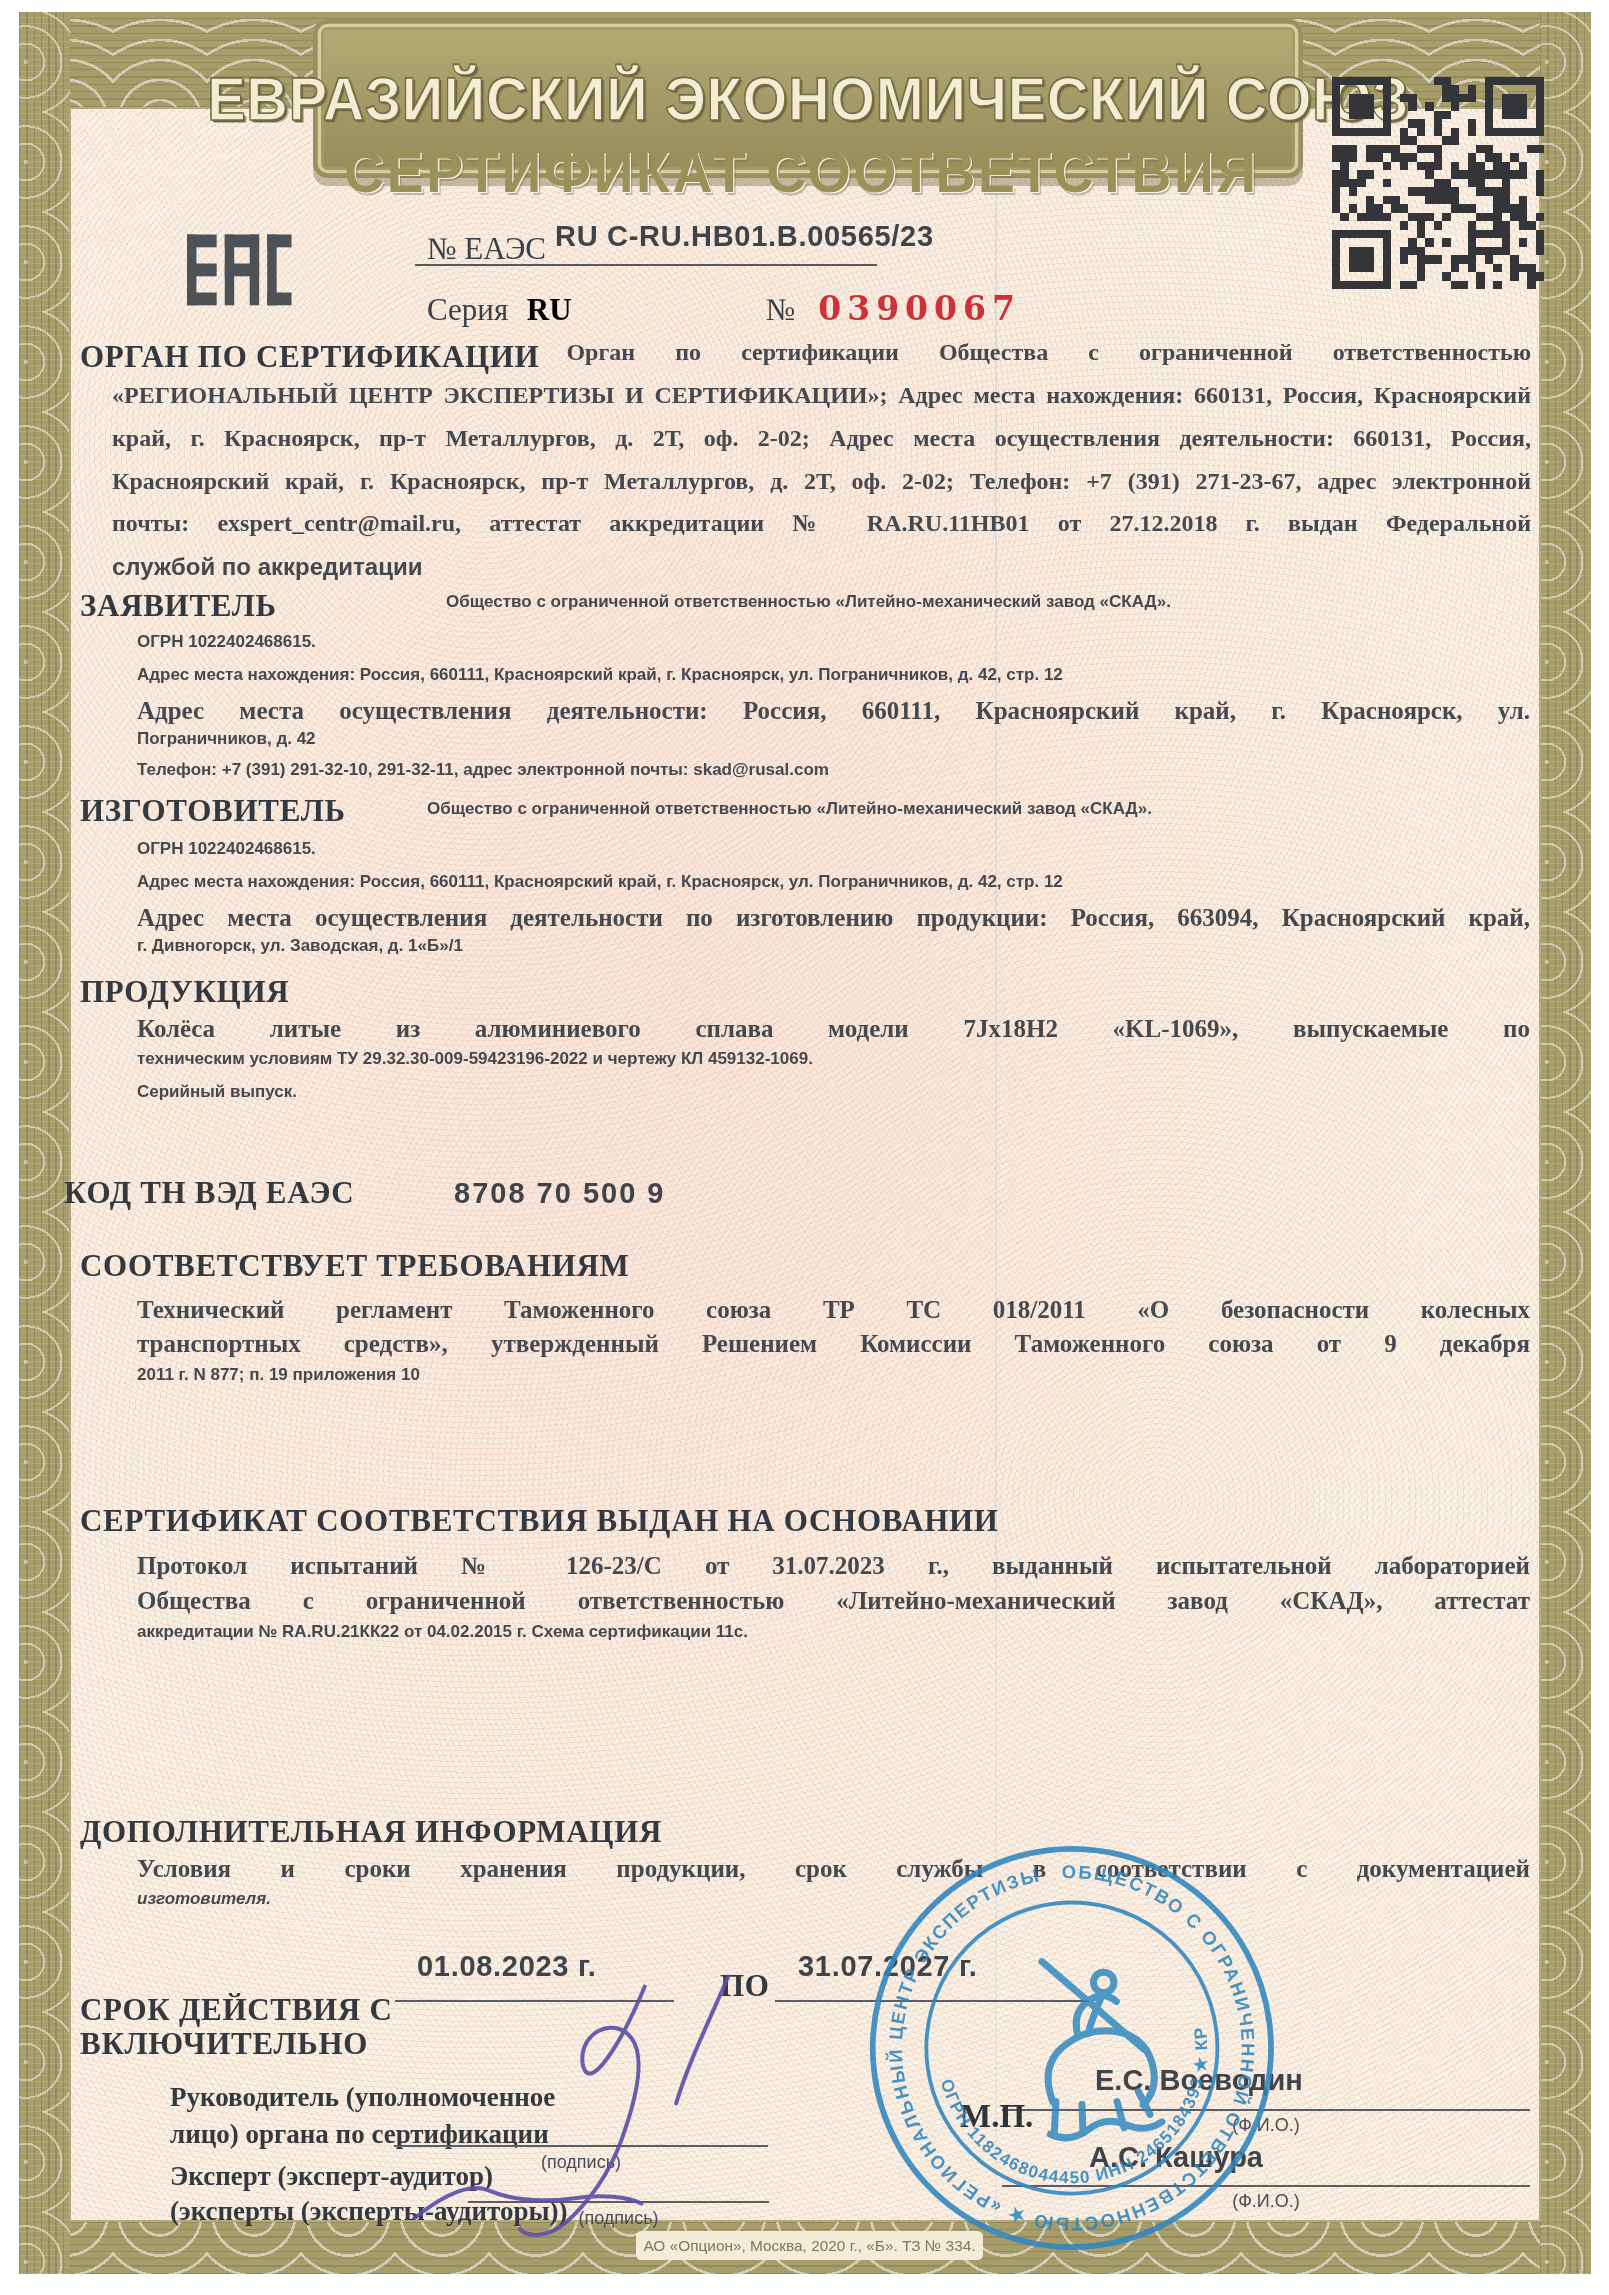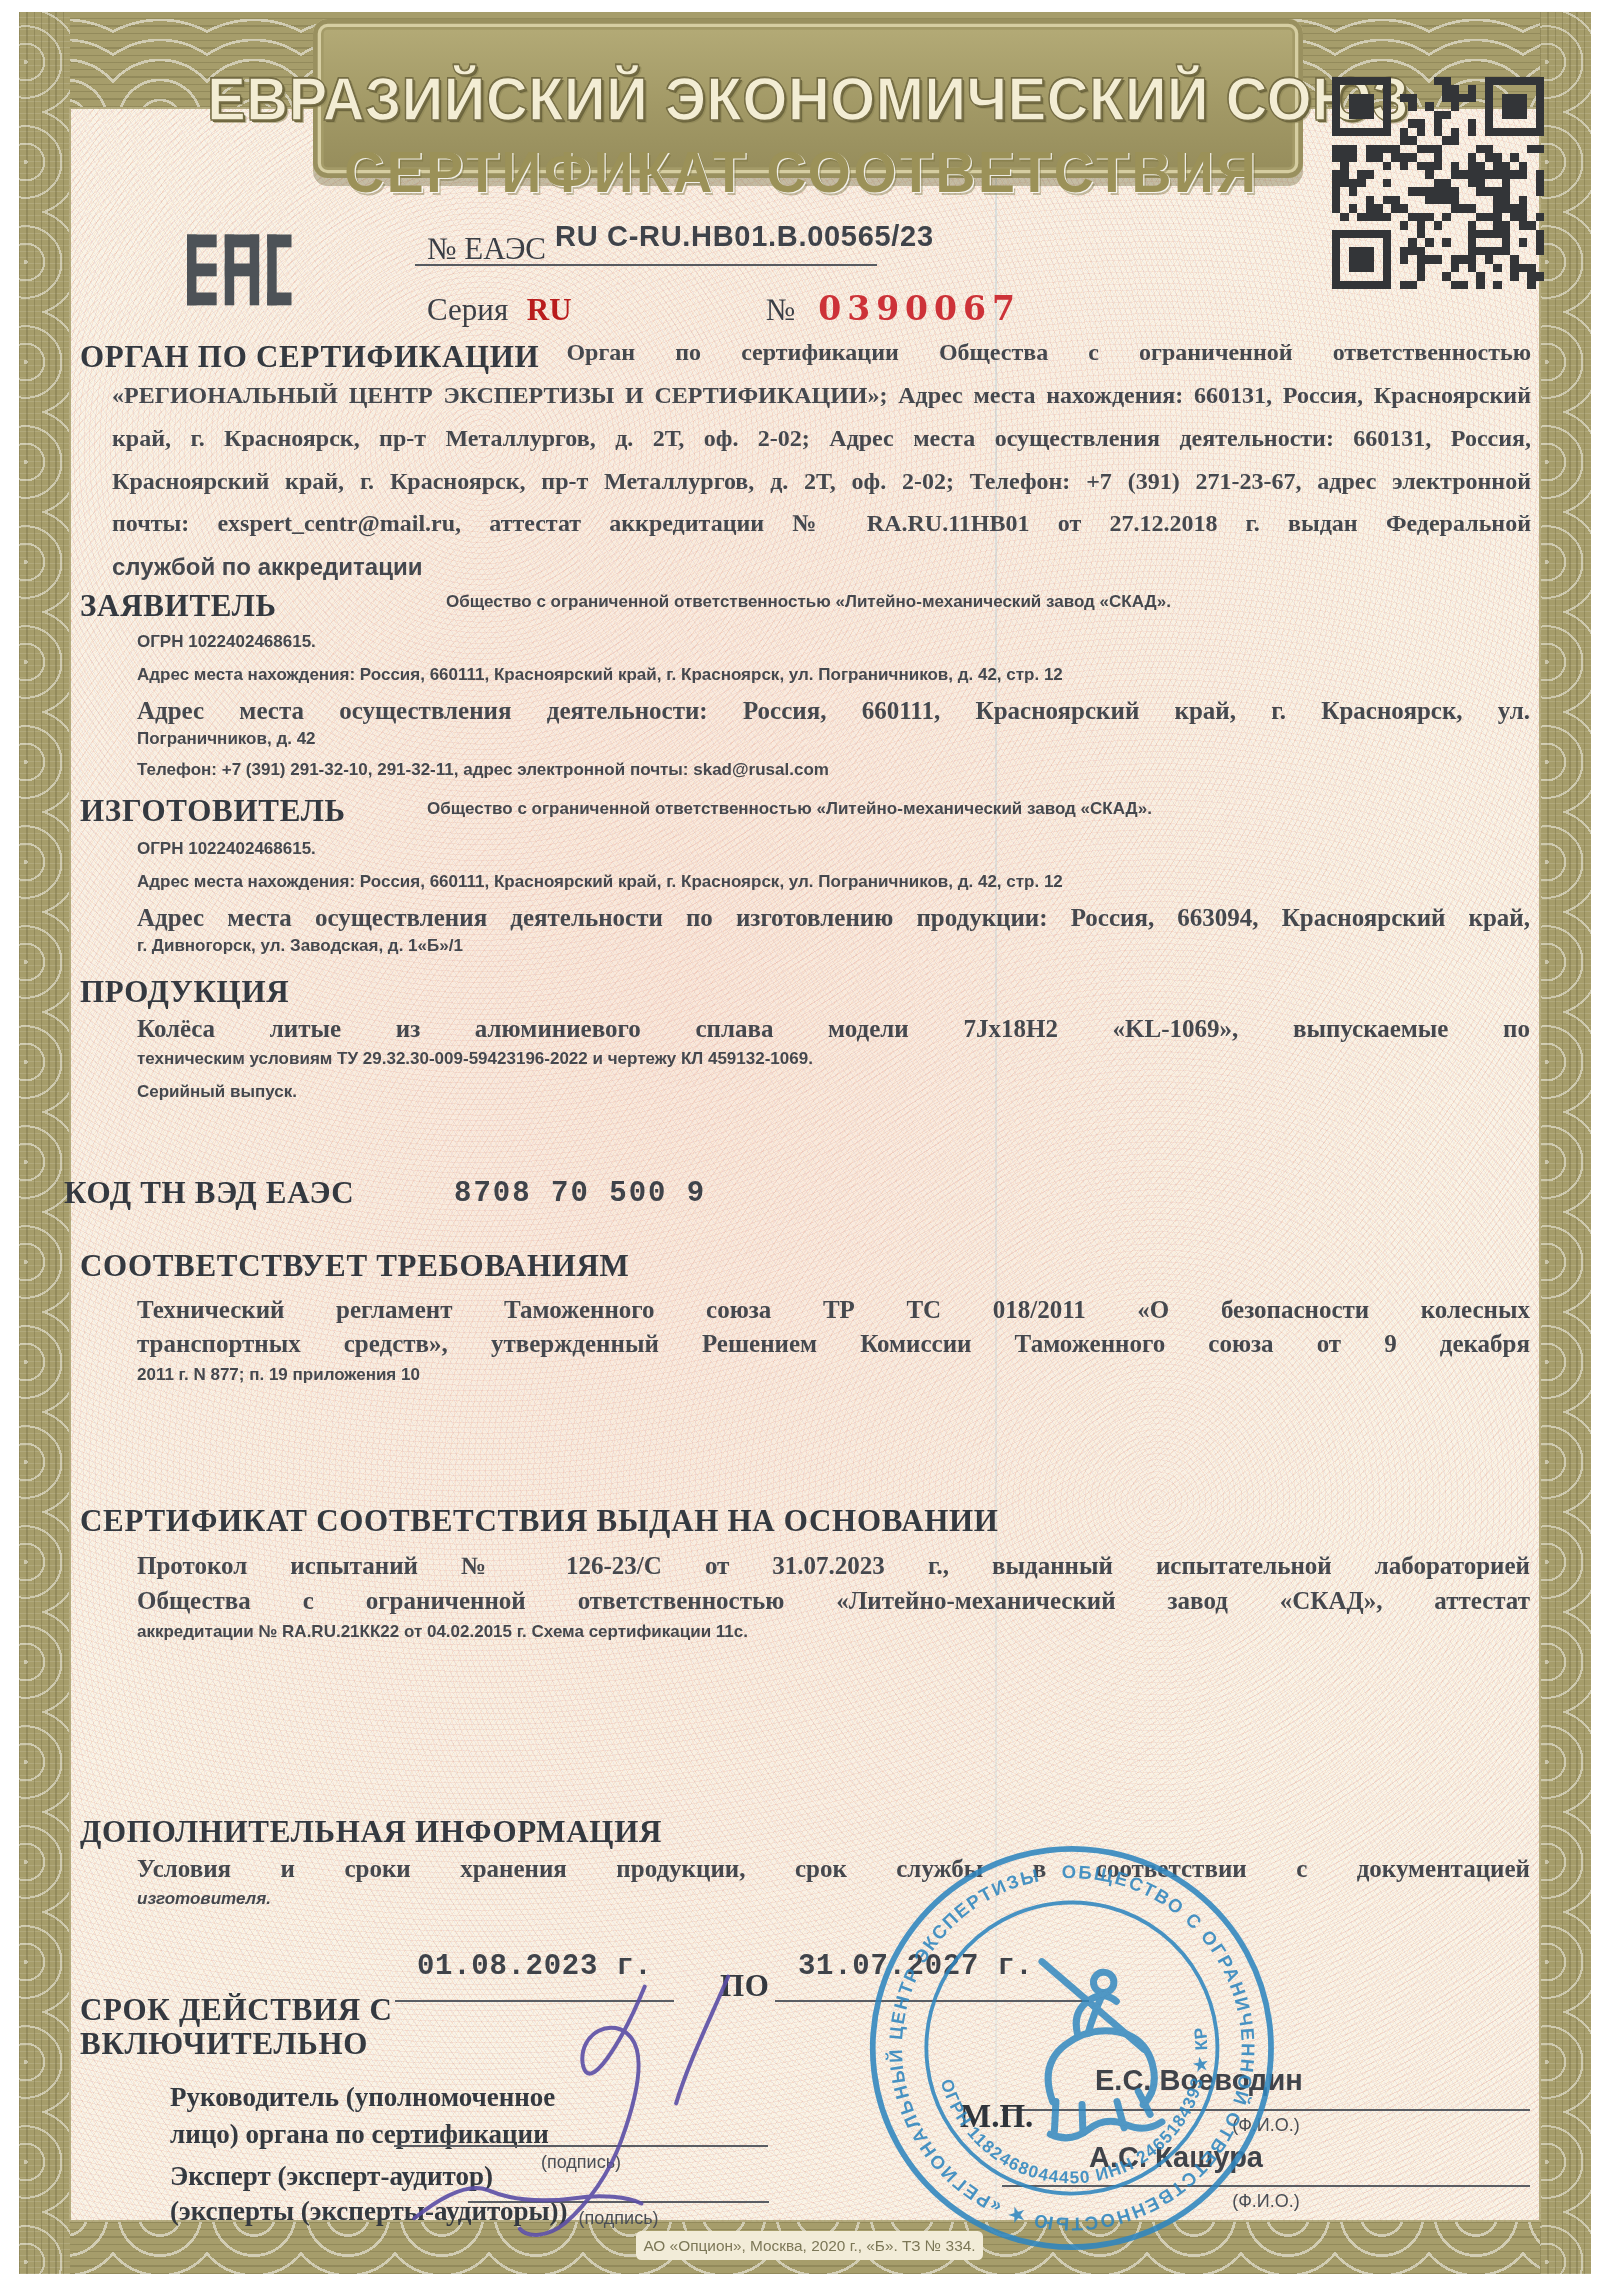--- a/index.html
+++ b/index.html
@@ -46,33 +46,33 @@
   .cert-title{position:absolute;left:287px;top:139px;width:1029px;text-align:center;
     font-weight:bold;font-size:57px;letter-spacing:2.7px;transform:scaleX(.97);color:#9b9158;white-space:nowrap;
     text-shadow:1.3px 1.3px 0 rgba(255,255,255,.85),2.7px 2.7px 0 rgba(116,107,58,.4);}
   .eac{position:absolute;left:187px;top:198px;}
   .qr{position:absolute;left:1332px;top:77px;width:212px;height:212px;}
   .num-row{position:absolute;left:427px;top:231px;white-space:nowrap;}
   .num-label{font-family:"Liberation Serif",serif;font-size:31px;color:#3b3f46;}
   .num-value{position:absolute;left:128px;top:-10.7px;font-weight:bold;font-size:29px;color:#3f434a;letter-spacing:0.7px;}
   .num-line{position:absolute;left:415px;top:264px;width:462px;height:2px;background:#565a60;}
   .series-row{position:absolute;left:427px;top:289px;white-space:nowrap;font-family:"Liberation Serif",serif;font-size:31px;color:#3b3f46;}
-  .series-val{color:#b91c1c;font-weight:bold;margin-left:18.7px;}
+  .series-val{color:#000000;font-weight:bold;margin-left:18.7px;}
   .serial-no-label{margin-left:194px;}
   .serial-num{font-family:"DejaVu Serif",serif;font-weight:bold;color:#cd3238;letter-spacing:6px;margin-left:23px;font-size:33px;}
   
   .sec-label{font-family:"Liberation Serif",serif;font-weight:bold;font-size:31px;color:#343940;letter-spacing:0.7px;}
   .abs{position:absolute;}
   .bline{font-weight:bold;font-size:17px;color:#45484e;white-space:nowrap;}
   .jline{font-weight:bold;font-size:25px;color:#45484e;text-align:justify;text-align-last:justify;white-space:normal;font-family:Liberation Serif, serif;}
   .jsmall{font-size:24px;}
   .org-first{display:flex;gap:27px;width:1451px;}
   .org-first .sec-label{flex:0 0 auto;}
   .org-first .jline{flex:1 1 auto;}
-  .value-big{font-weight:bold;font-size:29px;color:#3f434a;letter-spacing:2px;white-space:nowrap;font-family:Liberation Mono, monospace;}
+  .value-big{font-weight:bold;font-size:29px;color:#3f434a;letter-spacing:2px;white-space:nowrap;}
   
   .uline{position:absolute;height:2px;background:#5a5d63;}
   .cap{position:absolute;font-size:18px;color:#4a4e55;text-align:center;}
   .role{position:absolute;font-family:"Liberation Serif",serif;font-weight:bold;font-size:27px;color:#343940;white-space:nowrap;}
   .fio-name{position:absolute;font-weight:bold;font-size:29px;color:#3f434a;white-space:nowrap;}
   .mp{position:absolute;left:960px;top:2098px;font-family:"Liberation Serif",serif;font-weight:bold;font-size:33px;color:#2f343b;z-index:5;}
   .stamp{position:absolute;left:855px;top:1831px;z-index:6;opacity:.88;transform:rotate(-7deg);}
   .signs{position:absolute;left:0;top:0;z-index:7;pointer-events:none;}
   .footer-pill{position:absolute;left:636px;bottom:35px;width:347px;height:29px;background:#f2ecd8;border-radius:5.3px;
     display:flex;align-items:center;justify-content:center;z-index:3;}

